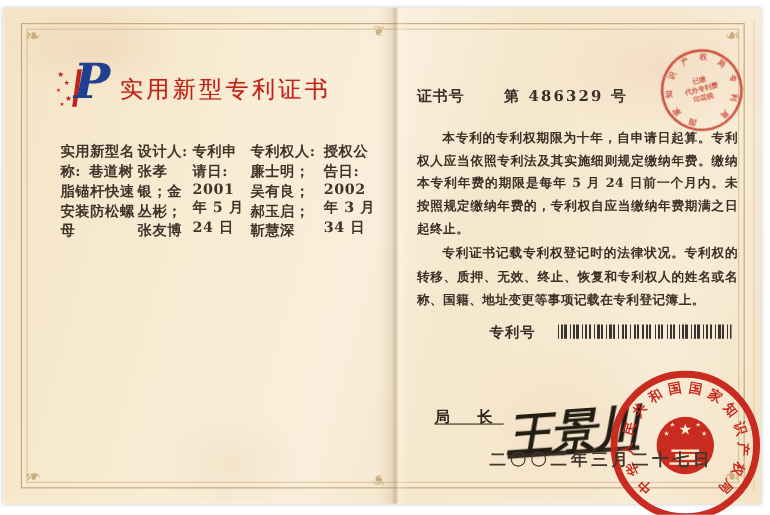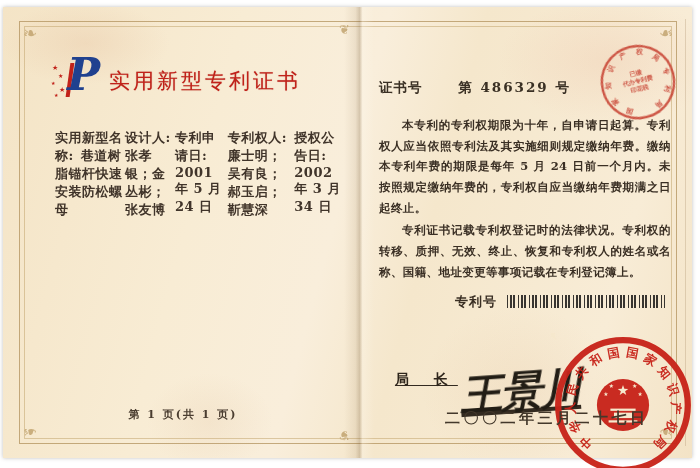--- a/index.html
+++ b/index.html
@@ -53,21 +53,21 @@
   .page-footer{
     position:absolute;left:90px;top:400px;width:180px;text-align:center;
     font-size:11px;font-weight:bold;color:#4a3d30;letter-spacing:2px;
   }
   
   .right-page{position:absolute;left:376px;top:72px;width:292px;color:#332a20;}
   .certno-row{font-size:13.5px;font-weight:bold;letter-spacing:1px;margin-bottom:18px;color:#3a3024;}
   .certno-row .certno-value{margin-left:30px;letter-spacing:2px;}
   .body-text{font-size:11.5px;line-height:1.8;font-weight:bold;text-align:justify;color:#3a2f24;}
   .body-text p{margin:0 0 2px 0;text-indent:2em;letter-spacing:.4px;}
-  .patentno-row{margin-top:10px;display:flex;align-items:center;justify-content:flex-end;gap:10px;padding-right:6px;}
+  .patentno-row{margin-top:10px;display:flex;align-items:center;justify-content:flex-end;gap:20px;padding-right:6px;}
   .patentno-label{font-size:13px;font-weight:bold;color:#3a2f24;letter-spacing:1px;}
   .barcode{
     width:158px;height:13px;
     background:
       repeating-linear-gradient(90deg,#1e1c1a 0 1px,transparent 1px 3px,#1e1c1a 3px 5px,transparent 5px 6px,#1e1c1a 6px 8px,transparent 8px 11px);
     opacity:.88;
   }
   .commissioner-row{position:absolute;left:16px;top:292px;display:flex;align-items:flex-start;text-decoration:underline;}
   .commissioner-label{font-size:14px;font-weight:bold;letter-spacing:10px;color:#2f261c;padding-bottom:10px;}
   .signature{
@@ -139,21 +139,20 @@
           <span class="lab">专利权人:</span>
           <span class="val">廉士明；吴有良；郝玉启；靳慧深</span>
         </div>
         <div class="field">
           <span class="lab">授权公告日:</span>
           <span class="val">2002 年 3 月 34 日</span>
         </div>
       </div>
     </div>
 
-    <div class="page-footer">第 1 页(共 1 页)</div>
 
     <div class="right-page">
       <div class="certno-row">
         <span class="certno-label">证书号</span>
         <span class="certno-value">第 486329 号</span>
       </div>
 
       <div class="body-text">
         <p>本专利的专利权期限为十年，自申请日起算。专利权人应当依照专利法及其实施细则规定缴纳年费。缴纳本专利年费的期限是每年 5 月 24 日前一个月内。未按照规定缴纳年费的，专利权自应当缴纳年费期满之日起终止。</p>
         <p>专利证书记载专利权登记时的法律状况。专利权的转移、质押、无效、终止、恢复和专利权人的姓名或名称、国籍、地址变更等事项记载在专利登记簿上。</p>

